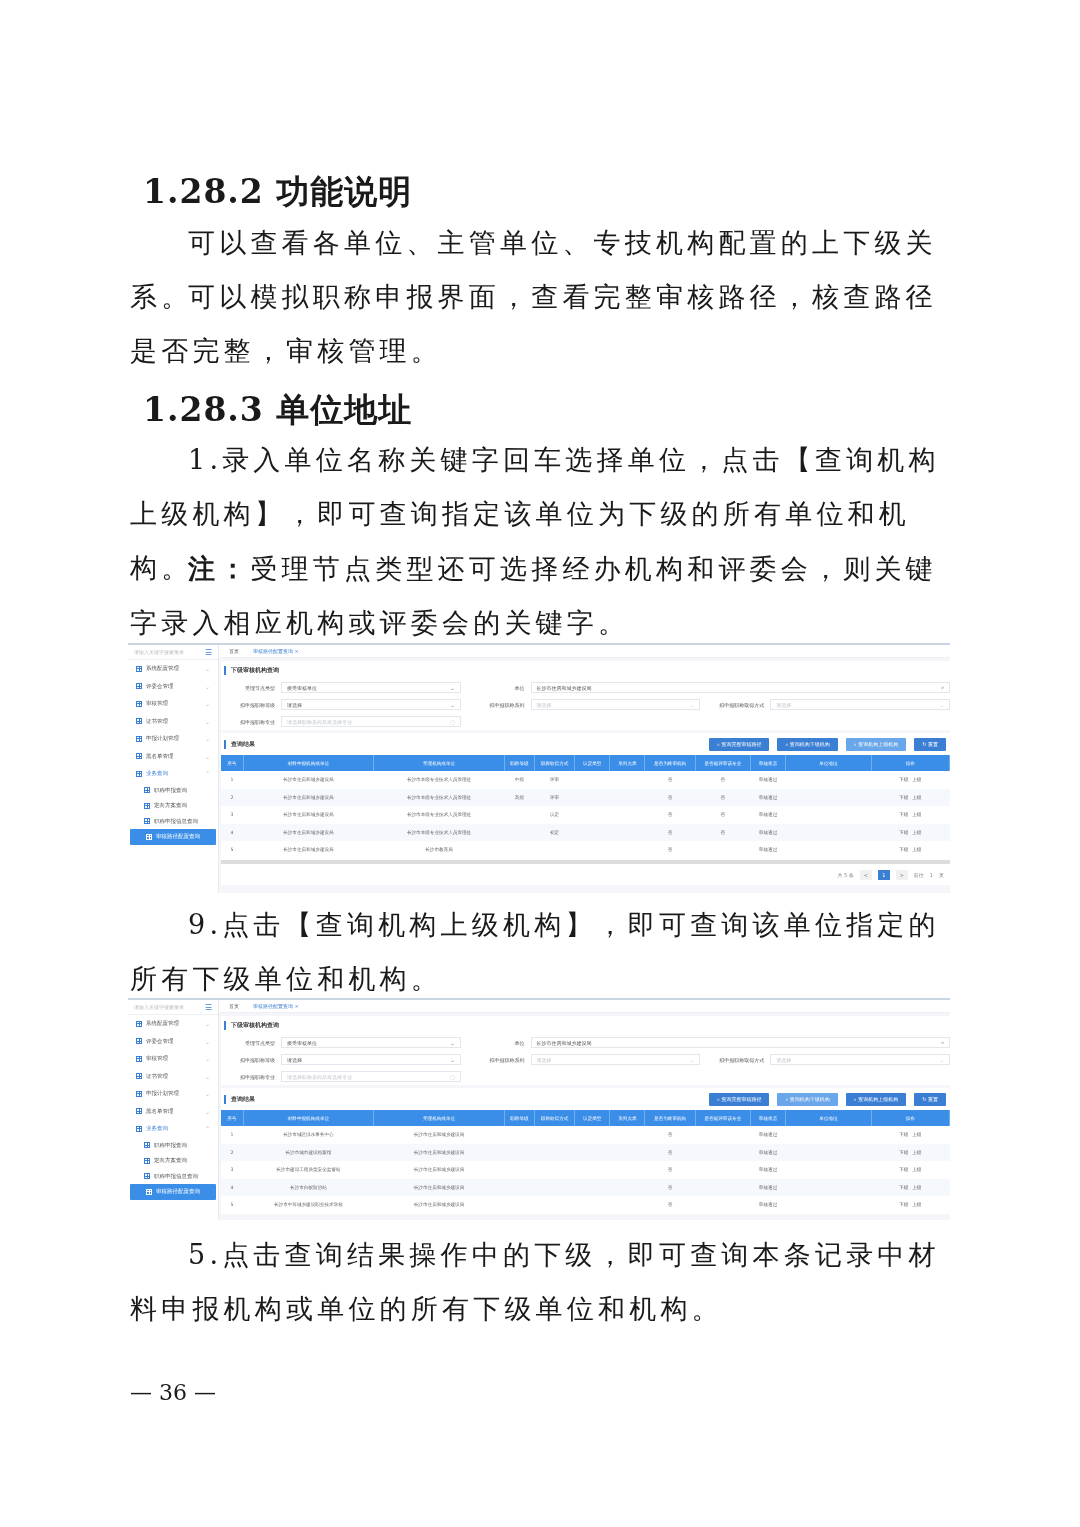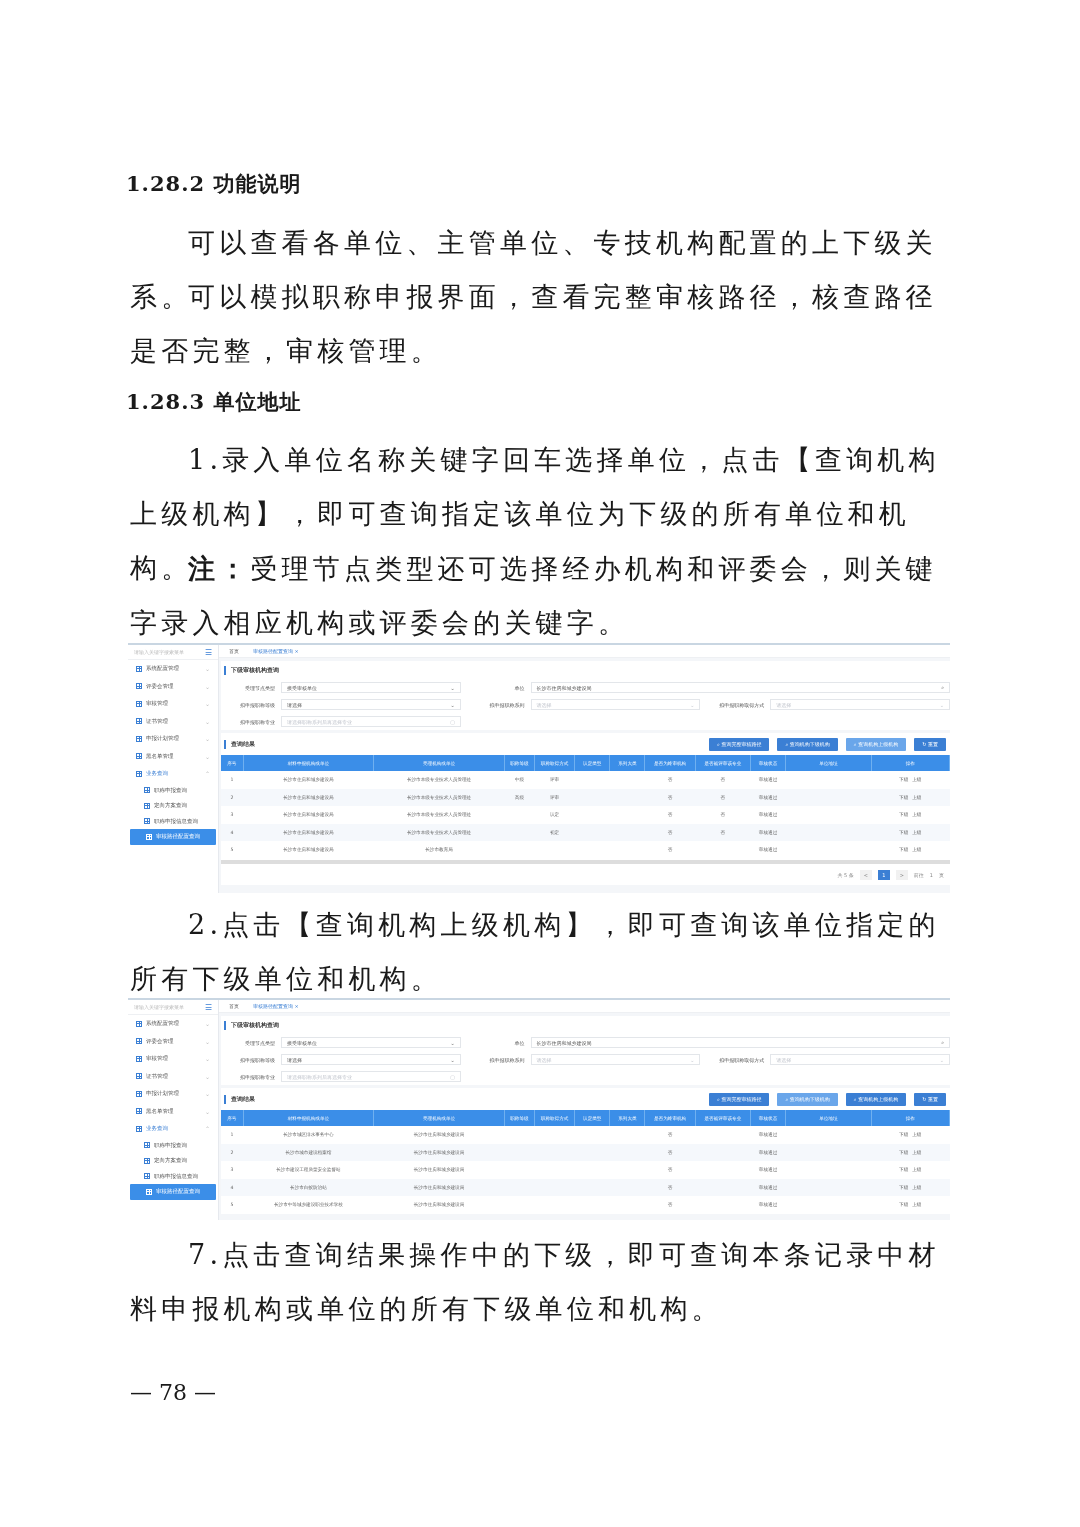--- a/index.html
+++ b/index.html
@@ -1,18 +1,18 @@
 <!DOCTYPE html>
 <html><head>
 <meta charset="utf-8">
 <style>
   html, body { margin:0; padding:0; background:#ffffff; }
   body { width:1080px; height:1527px; position:relative; overflow:hidden;
          font-family:"DejaVu Serif","Liberation Serif",serif; color:#1a1a1a; }
-  .h { position:absolute; left:126px; font-weight:bold; font-size:21px; letter-spacing:1px; }
+  .h { position:absolute; left:143px; font-weight:bold; font-size:33px; letter-spacing:1px; }
   .p { position:absolute; left:130px; width:822px; font-size:27px; letter-spacing:4.2px; line-height:54px; }
   .p .ind { display:inline-block; width:58px; }
   .p b { font-weight:bold; }
   .pagenum { position:absolute; left:130px; top:1380px; font-size:22px; }
 
   
   .shot { position:absolute; left:128px; width:822px; background:#f4f6f9; overflow:hidden;
           font-family:"DejaVu Sans","Liberation Sans",sans-serif; font-size:6px; color:#666; }
   .shot .topline { position:absolute; left:0; right:0; top:0; height:2px; background:#c9d6e2; }
   .side { position:absolute; left:0; top:2px; width:90px; bottom:0; background:#fff; border-right:1px solid #e6e9ee; }
@@ -293,21 +293,21 @@
         <span class="pg cur">1</span>
         <span class="pg">&gt;</span>
         <span>前往</span>
         <span>1</span>
         <span>页</span>
       </div>
     </div>
   </div>
 </div>
 
-<div class="p" style="top:898px;"><span class="ind"></span><span>2.点击【查询机构上级机构】，即可查询该单位指定的所有下级单位和机构。</span></div>
+<div class="p" style="top:898px;"><span class="ind"></span><span>9.点击【查询机构上级机构】，即可查询该单位指定的所有下级单位和机构。</span></div>
 
 <div class="shot" style="top:998px;height:222px;">
   <div class="topline"></div>
   <div class="side">
     <div class="search">
         <span>请输入关键字搜索菜单</span>
         <span class="grid-ic">☰</span>
       </div>
     <div class="item">
         <span class="ic"></span>
@@ -528,15 +528,15 @@
               <td>审核通过</td>
               <td></td>
               <td class="op"><span>下级</span><span>上级</span></td>
             </tr>
         </tbody>
       </table>
     </div>
   </div>
 </div>
 
-<div class="p" style="top:1228px;"><span class="ind"></span><span>7.点击查询结果操作中的下级，即可查询本条记录中材料申报机构或单位的所有下级单位和机构。</span></div>
-
-<div class="pagenum">— 78 —</div>
+<div class="p" style="top:1228px;"><span class="ind"></span><span>5.点击查询结果操作中的下级，即可查询本条记录中材料申报机构或单位的所有下级单位和机构。</span></div>
+
+<div class="pagenum">— 36 —</div>
 
 </body></html>

